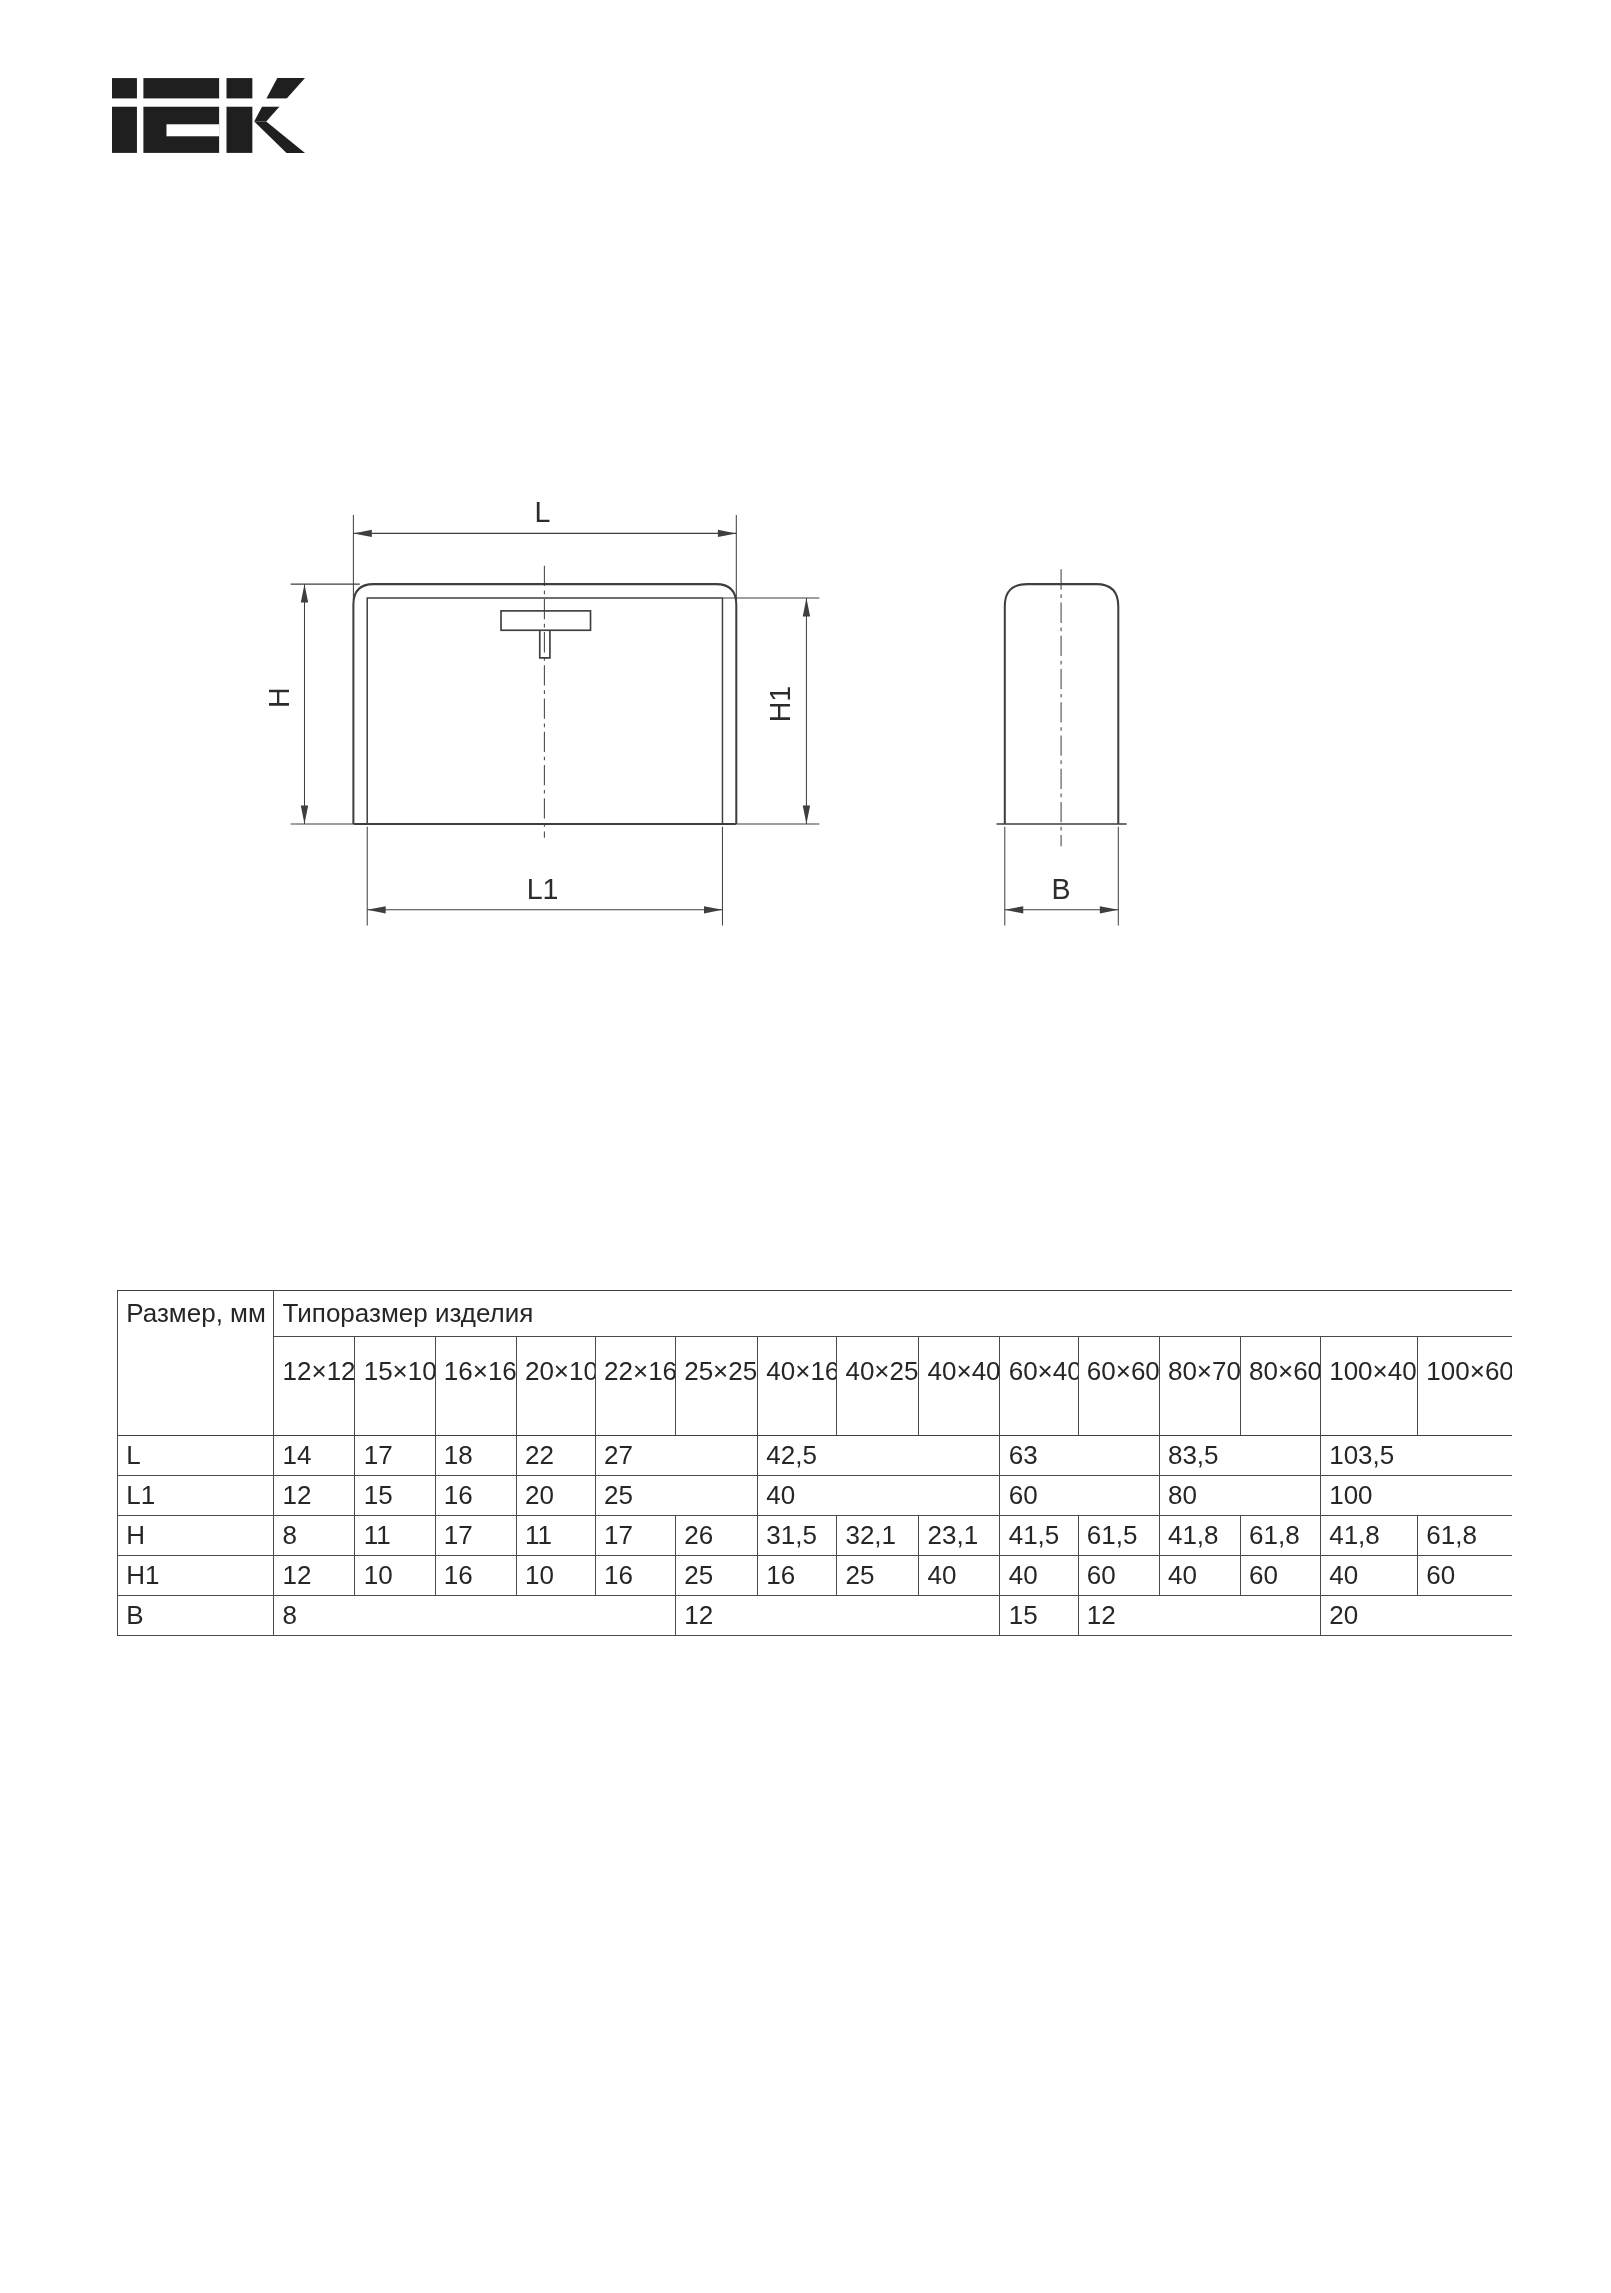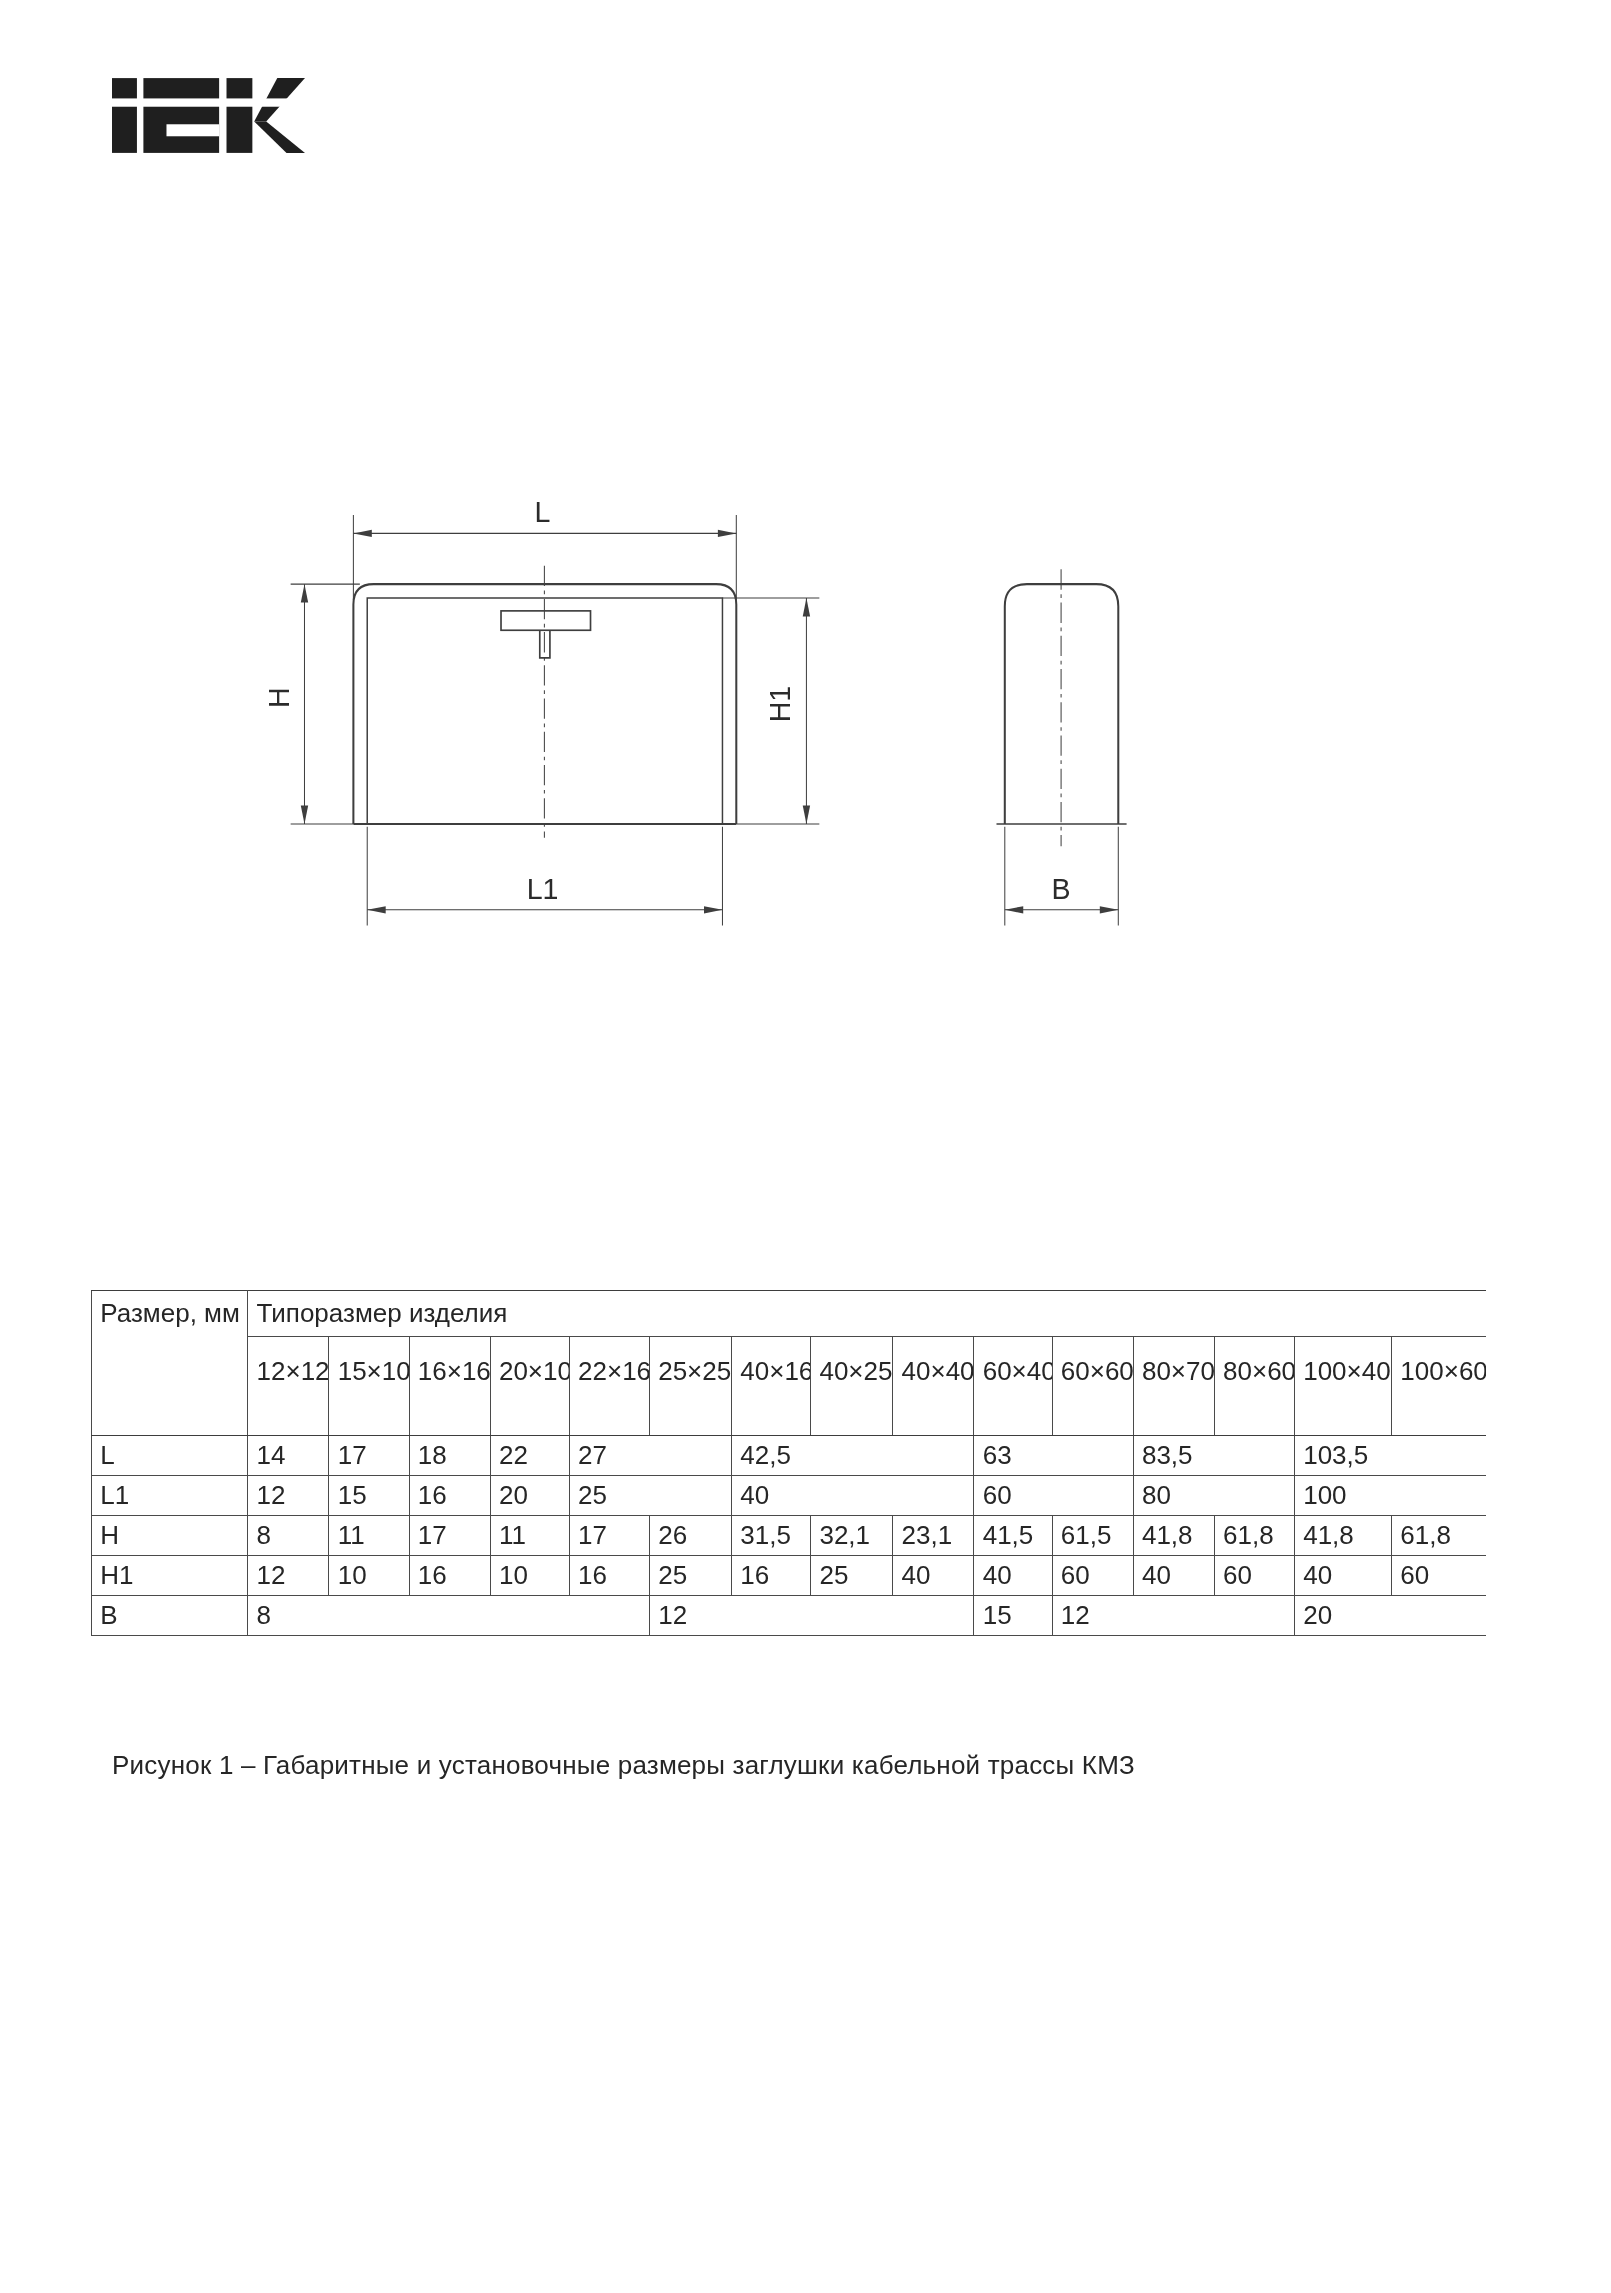--- a/index.html
+++ b/index.html
@@ -9,21 +9,21 @@
     background:#ffffff;
     font-family:"Liberation Sans", sans-serif;
     overflow:hidden;
   }
   
   #logo{position:absolute;left:112px;top:78px;width:193px;height:75px;}
   .sr{position:absolute;width:0.9px;height:0.9px;overflow:hidden;clip:rect(0 0 0 0);}
   
   #drawing{position:absolute;left:0;top:0;width:1611px;height:2293px;}
   
-  #dim-table-wrap{position:absolute;left:91px;top:1290px;}
+  #dim-table-wrap{position:absolute;left:117px;top:1290px;}
   table.dims{
     border-collapse:collapse;
     table-layout:fixed;
     width:1395px;
     font-size:26px;
     color:#262626;
   }
   table.dims td{
     border:0.9px solid #4a4a4a;
     padding:0 0 0 8.3px;
@@ -238,16 +238,15 @@
             <td colspan="5">8</td>
             <td colspan="4">12</td>
             <td colspan="1">15</td>
             <td colspan="3">12</td>
             <td colspan="2">20</td>
           </tr>
         </tbody>
       </table>
   </div>
 
-  <div id="caption">Рисунок 1 – Габаритные и установочные размеры заглушки кабельной трассы КМЗ</div>
 
 </div>
 
 
 </body></html>

